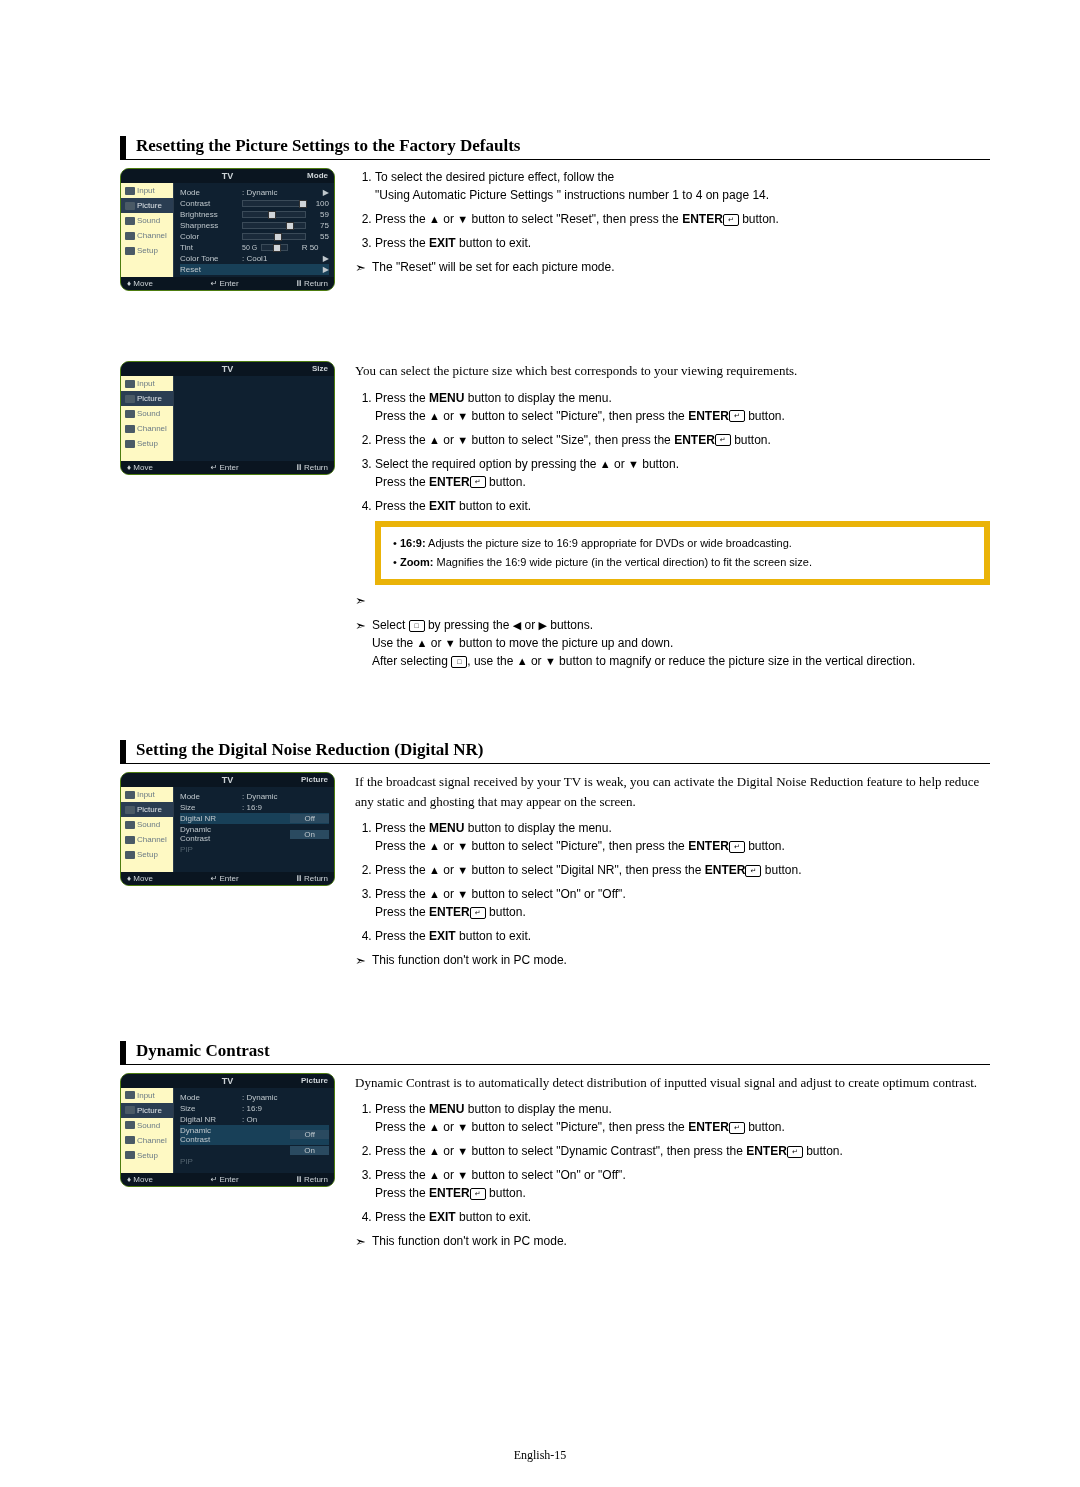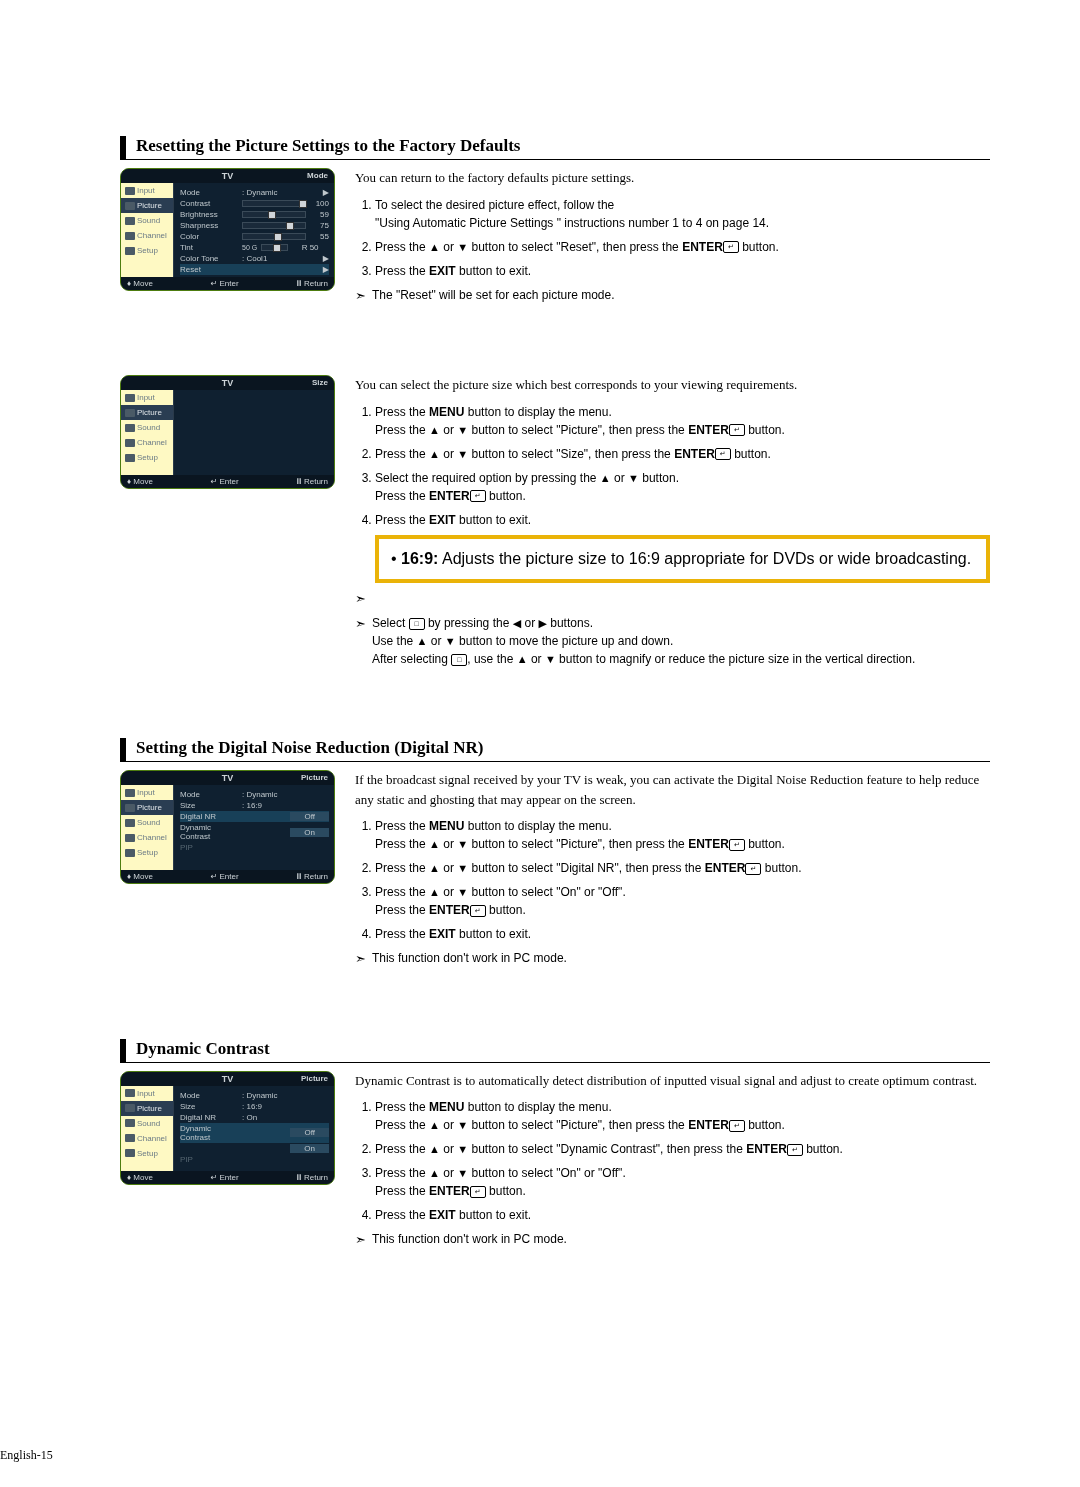--- a/index.html
+++ b/index.html
@@ -27,24 +27,24 @@
 .osd-arrow{color:#bfc7cc;font-size:8px}
 .osd-foot{background:#0a1520;color:#cdd3d7;padding:2px 6px;font-size:8px;display:flex;justify-content:space-between}
 .instructions{flex:1;font-size:12px;line-height:1.5}
 .intro{margin-bottom:8px;font-family:"Times New Roman",serif;font-size:13px}
 ol.steps{margin:0;padding-left:20px}
 ol.steps li{margin-bottom:6px}
 .bold{font-weight:bold}
 .enter-ico,.nav-ico{display:inline-block;width:14px;height:10px;border:1px solid #000;font-size:7px;line-height:10px;text-align:center;vertical-align:middle;border-radius:2px}
 .note-row{display:flex;gap:6px;margin-top:6px;font-size:12px}
 .note-arrow{font-size:13px}
-.bullet-box{border:4px solid #eab308;padding:8px 12px;margin:6px 0 6px 20px;font-size:16px}
+.bullet-box{border:6px solid #eab308;padding:8px 12px;margin:6px 0 6px 20px;font-size:11px}
 .bullet-box div{margin-bottom:3px}
 .bullet-box div:last-child{margin-bottom:0}
-.footer{position:absolute;bottom:40px;width:100%;left:0;text-align:left;font-family:"Times New Roman",serif;font-size:12px}
+.footer{position:absolute;bottom:40px;width:100%;left:0;text-align:center;font-family:"Times New Roman",serif;font-size:12px}
 .up-dn{font-size:11px}
 </style>
 </head>
 <body>
 
 <div class="page">
 
 <div class="section">
 <div class="section-title">Resetting the Picture Settings to the Factory Defaults</div>
 <div class="section-body">
@@ -128,21 +128,20 @@
 </div>
 </div>
 <div class="osd-foot">
               <span>♦ <span>Move</span></span>
               <span>↵ <span>Enter</span></span>
               <span>Ⅲ <span>Return</span></span>
             </div>
 </div>
 </div>
 <div class="instructions">
-<div class="intro">You can return to the factory defaults  picture settings.</div>
 <ol class="steps">
 <li><span>To select the desired picture effect, follow the</span><br><span>"Using Automatic Picture Settings " instructions number 1 to 4 on page 14.</span></li>
 <li><span>Press the </span><span class="up-dn">▲</span><span> or </span><span class="up-dn">▼</span><span> button to select "Reset", then press the </span><span class="bold">ENTER</span><span class="enter-ico">↵</span><span> button.</span></li>
 <li><span>Press the </span><span class="bold">EXIT</span><span> button to exit.</span></li>
 </ol>
 <div class="note-row">
             <span class="note-arrow">➣</span>
             <span>The "Reset" will be set for each picture mode.</span>
           </div>
 </div>
@@ -188,20 +187,21 @@
 <div class="instructions">
 <div class="intro">You can select the picture size which best corresponds to your viewing requirements.</div>
 <ol class="steps">
 <li><span>Press the </span><span class="bold">MENU</span><span> button to display the menu.</span><br><span>Press the </span><span class="up-dn">▲</span><span> or </span><span class="up-dn">▼</span><span> button to select "Picture",  then press the </span><span class="bold">ENTER</span><span class="enter-ico">↵</span><span> button.</span></li>
 <li><span>Press the </span><span class="up-dn">▲</span><span> or </span><span class="up-dn">▼</span><span> button to select "Size", then press the </span><span class="bold">ENTER</span><span class="enter-ico">↵</span><span> button.</span></li>
 <li><span>Select the required option by pressing the </span><span class="up-dn">▲</span><span> or </span><span class="up-dn">▼</span><span> button.</span><br><span>Press the </span><span class="bold">ENTER</span><span class="enter-ico">↵</span><span> button.</span></li>
 <li><span>Press the </span><span class="bold">EXIT</span><span> button to exit.</span></li>
 </ol>
 <div class="bullet-box">
 <div>• <span class="bold">16:9:</span><span> Adjusts the picture size to 16:9 appropriate for DVDs or wide broadcasting.</span></div>
+<div>• <span class="bold">Zoom:</span><span> Magnifies the 16:9 wide picture (in the vertical direction) to fit the screen size.</span></div>
 </div>
 <div class="note-row">
             <span class="note-arrow">➣</span>
           </div>
 <div class="note-row">
             <span class="note-arrow">➣</span>
             <div><span>Select </span><span class="nav-ico">□</span><span> by pressing the </span><span class="up-dn">◀</span><span> or </span><span class="up-dn">▶</span><span> buttons.</span><br><span>Use the </span><span class="up-dn">▲</span><span> or </span><span class="up-dn">▼</span><span> button to move the picture up and down.</span><br><span>After selecting </span><span class="nav-ico">□</span><span>, use the </span><span class="up-dn">▲</span><span> or </span><span class="up-dn">▼</span><span> button to magnify or reduce the picture size in the vertical direction.</span></div>
           </div>
 </div>
 </div>

